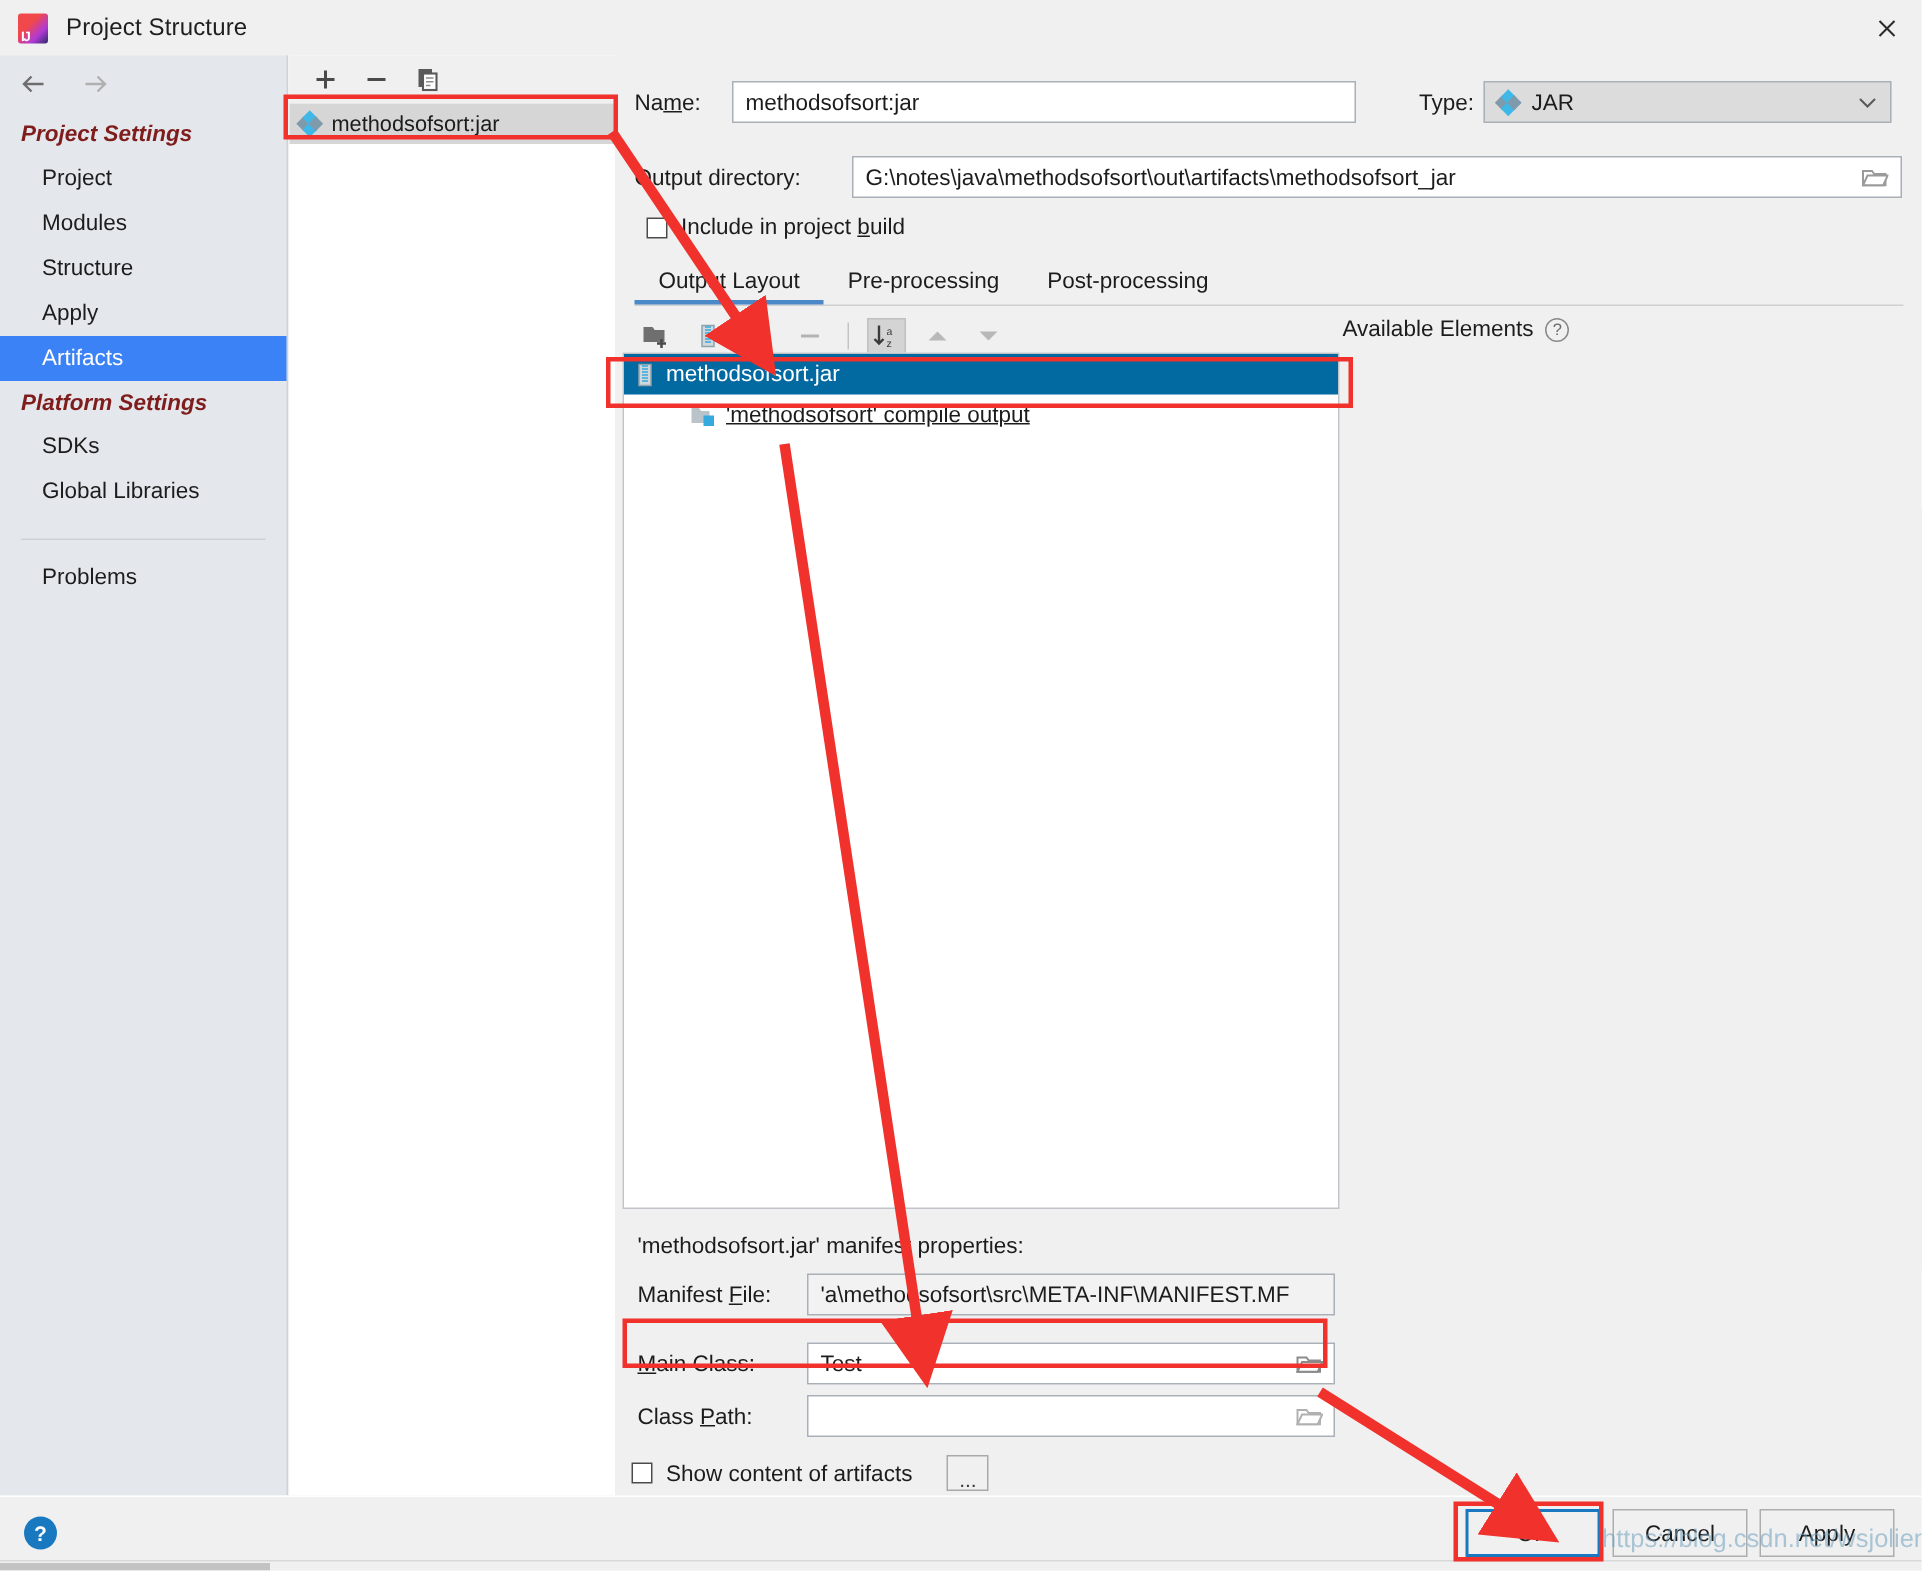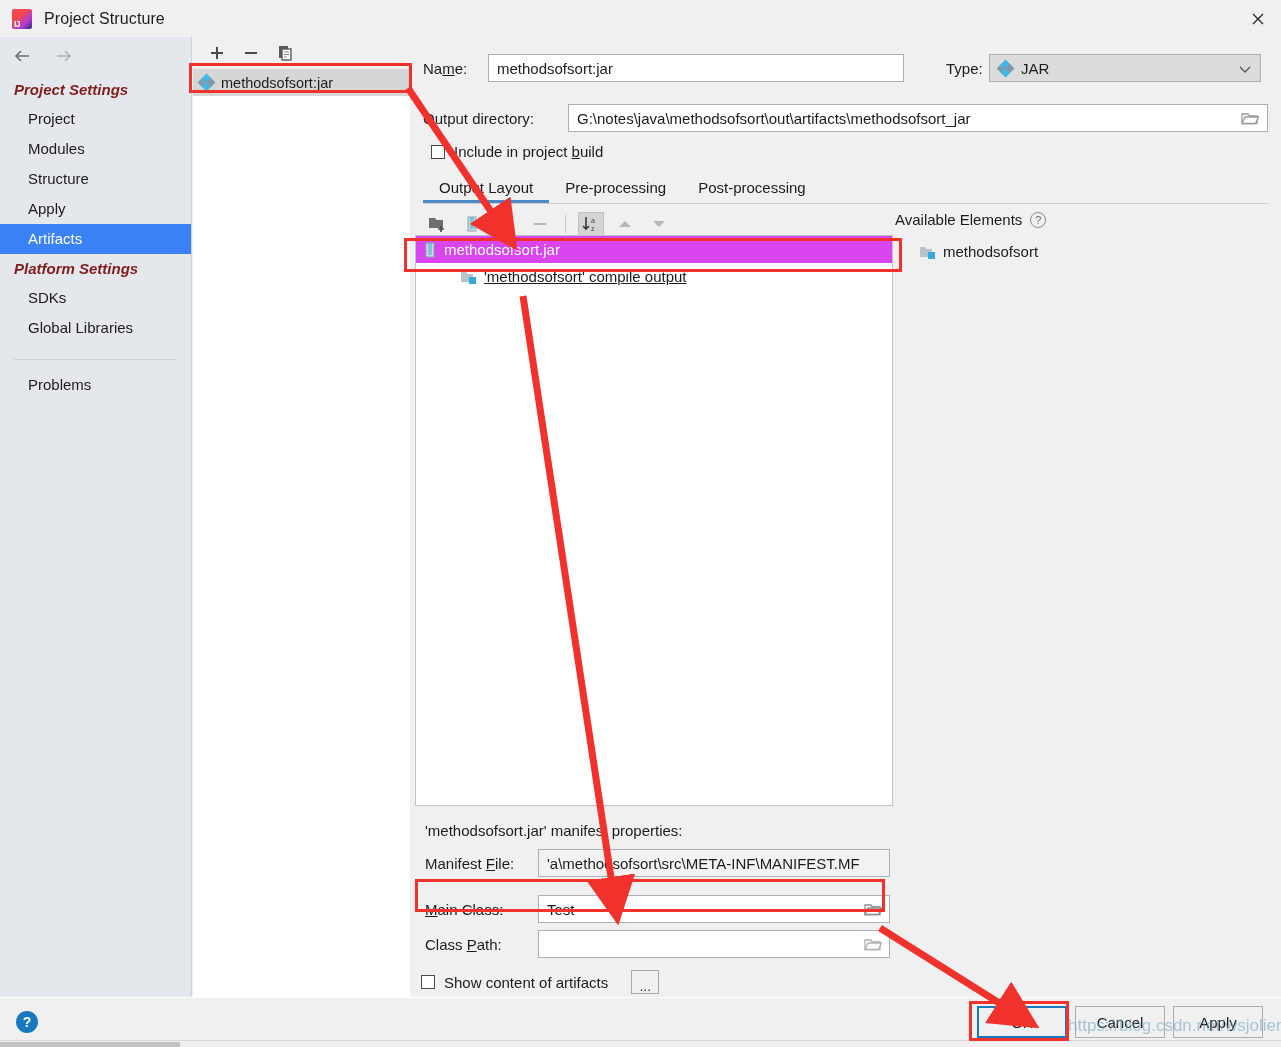--- a/index.html
+++ b/index.html
@@ -143,21 +143,21 @@
   .tb-sep { width:1px; height:18px; background:#c4c4c4; margin: 0 4px; }
 
   .tree-panel {
     position:absolute; left:0; top:0; width: 480px; height: 560px;
     background:#ffffff; border:1px solid #c0c4c8;
   }
   .tree-row {
     height: 27px; display:flex; align-items:center; gap:7px; padding-left:7px;
     font-size: 15px; color:#1c1c1c;
   }
-  .tree-row.selected { background:#d946ef; color:#ffffff; }
+  .tree-row.selected { background:#0369a1; color:#ffffff; }
   .tree-row.indent { padding-left: 44px; text-decoration: underline; }
 
   .avail-header {
     font-size: 15px; color:#1c1c1c; display:flex; align-items:center; gap:8px;
   }
   .help-circle {
     width:16px; height:16px; border-radius:50%; border:1px solid #8a8a8a;
     color:#6a6a6a; font-size:11px; display:flex; align-items:center; justify-content:center;
   }
 
@@ -396,31 +396,20 @@
           </svg>
         </span>
         <span>'methodsofsort' compile output</span>
       </div>
     </div>
 
     <div style="position:absolute; left:484px; top:174px; width:382px;">
       <div class="avail-header">
         <span>Available Elements</span>
         <span class="help-circle">?</span>
-      </div>
-      <div style="margin-top:10px;">
-        <div class="tree-row" style="padding-left:24px;">
-          <span class="folder-icon">
-            <svg width="18" height="15" viewBox="0 0 18 15">
-              <path d="M1 2 H6 L7.5 4 H13 V12 H1 Z" fill="#b9c3c9"></path>
-              <rect x="9" y="7" width="7" height="7" fill="#36a9dd"></rect>
-            </svg>
-          </span>
-          <span>methodsofsort</span>
-        </div>
       </div>
     </div>
 
     <div class="manifest-box" style="position:absolute; left:4px; top:771px; width:478px; height:185px;">
       <div class="lbl" style="padding:14px 0 10px 10px;">'methodsofsort.jar' manifest properties:</div>
 
       <div class="form-row" style="padding-left:10px; margin-bottom:18px;">
         <span class="lbl" style="width:113px;">Manifest <span class="u">F</span>ile:</span>
         <div class="txtfield" style="width:352px; background:#f2f2f2;">
           <span>'a\methodsofsort\src\META-INF\MANIFEST.MF</span>

